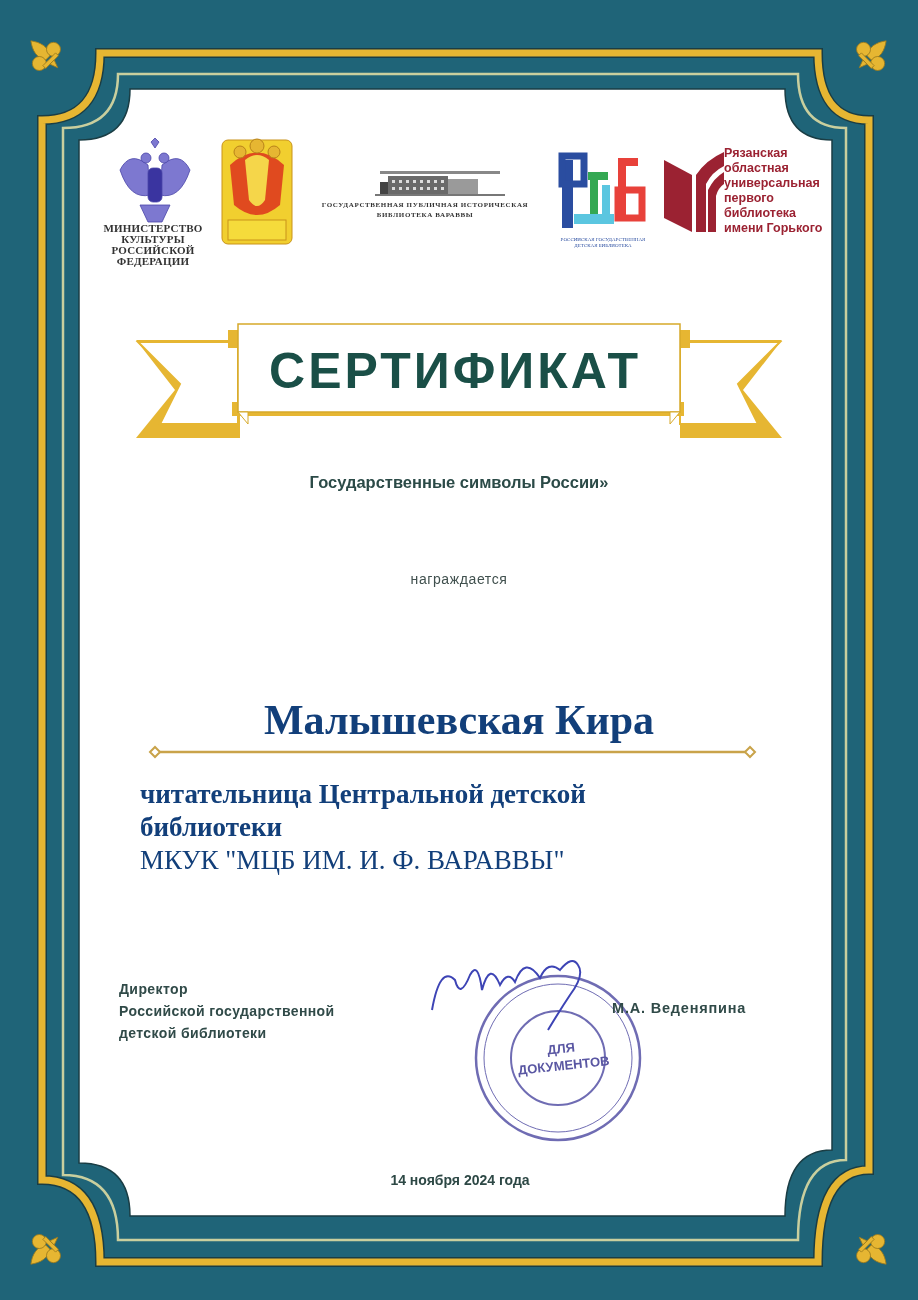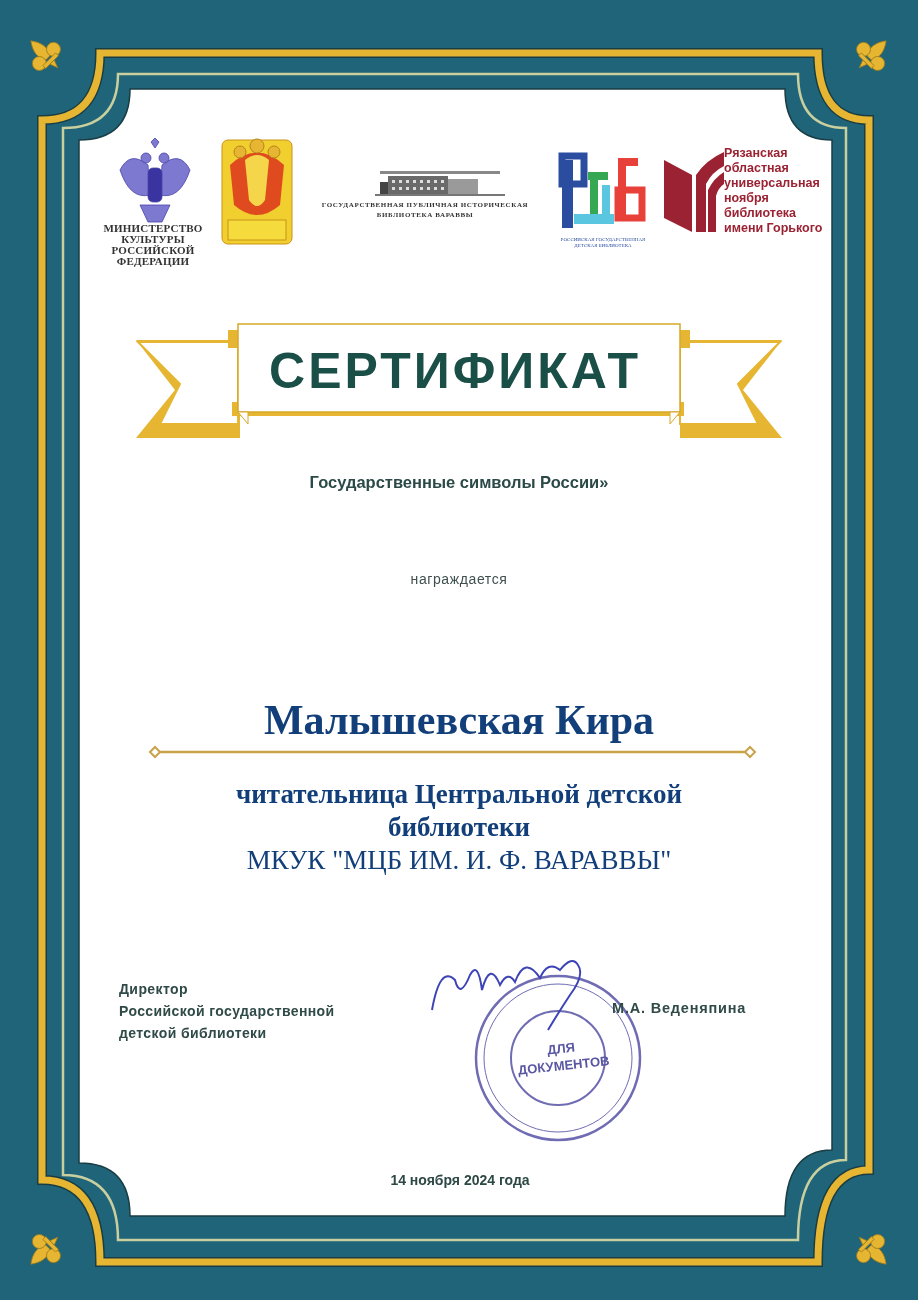--- a/index.html
+++ b/index.html
@@ -15,21 +15,21 @@
   .ryazan-text { left: 724px; top: 146px; font-size: 12.5px; line-height: 15px; color: #9b2232; font-weight: bold; }
   .ryazan-text div { white-space: nowrap; }
 
   
   .cert-title { left: 240px; top: 336px; width: 430px; height: 70px; text-align: center; font-size: 50px; font-weight: bold; color: #1a4f47; letter-spacing: 3px; line-height: 70px; }
 
   .subtitle { left: 200px; top: 470px; width: 518px; text-align: center; font-size: 16.5px; line-height: 24px; font-weight: bold; color: #2b4a47; }
   .awarded { left: 300px; top: 571px; width: 318px; text-align: center; font-size: 14px; color: #40504e; letter-spacing: 0.6px; }
 
   .recipient { left: 140px; top: 692px; width: 638px; text-align: center; font-family: "Liberation Serif", serif; font-weight: bold; font-size: 42px; color: #123f7a; line-height: 56px; }
-  .affil { left: 140px; top: 778px; width: 638px; text-align: center; font-family: "Liberation Serif", serif; color: #123f7a; font-size: 27px; line-height: 33px; }
+  .affil { left: 140px; top: 778px; width: 638px; font-family: "Liberation Serif", serif; color: #123f7a; font-size: 27px; line-height: 33px; }
   .affil .b { font-weight: bold; }
 
   .director { left: 119px; top: 978px; font-size: 14px; line-height: 22px; font-weight: bold; color: #304a48; letter-spacing: 0.4px; }
   .director div { white-space: nowrap; }
   .signer { left: 612px; top: 1000px; font-size: 14.5px; font-weight: bold; color: #304a48; letter-spacing: 0.8px; white-space: nowrap; }
   .date { left: 340px; top: 1172px; width: 240px; text-align: center; font-size: 14px; font-weight: bold; color: #2d4845; }
 
   .stamp-inner { left: 517px; top: 1040px; width: 90px; text-align: center; font-size: 13px; font-weight: bold; color: #5a57a3; line-height: 17px; transform: rotate(-6deg); }
 </style>
 </head>
@@ -181,21 +181,21 @@
   <div>БИБЛИОТЕКА ВАРАВВЫ</div>
 </div>
 <div class="abs logo-caption rgdb-caption">
   <div>РОССИЙСКАЯ ГОСУДАРСТВЕННАЯ</div>
   <div>ДЕТСКАЯ БИБЛИОТЕКА</div>
 </div>
 <div class="abs ryazan-text">
   <div>Рязанская</div>
   <div>областная</div>
   <div>универсальная</div>
-  <div>ноября</div>
+  <div>первого</div>
   <div>библиотека</div>
   <div>имени Горького</div>
 </div>
 
 <div class="abs cert-title">СЕРТИФИКАТ</div>
 
 <div class="abs subtitle">
   <div>Государственные символы России»</div>
 </div>
 <div class="abs awarded">награждается</div>

